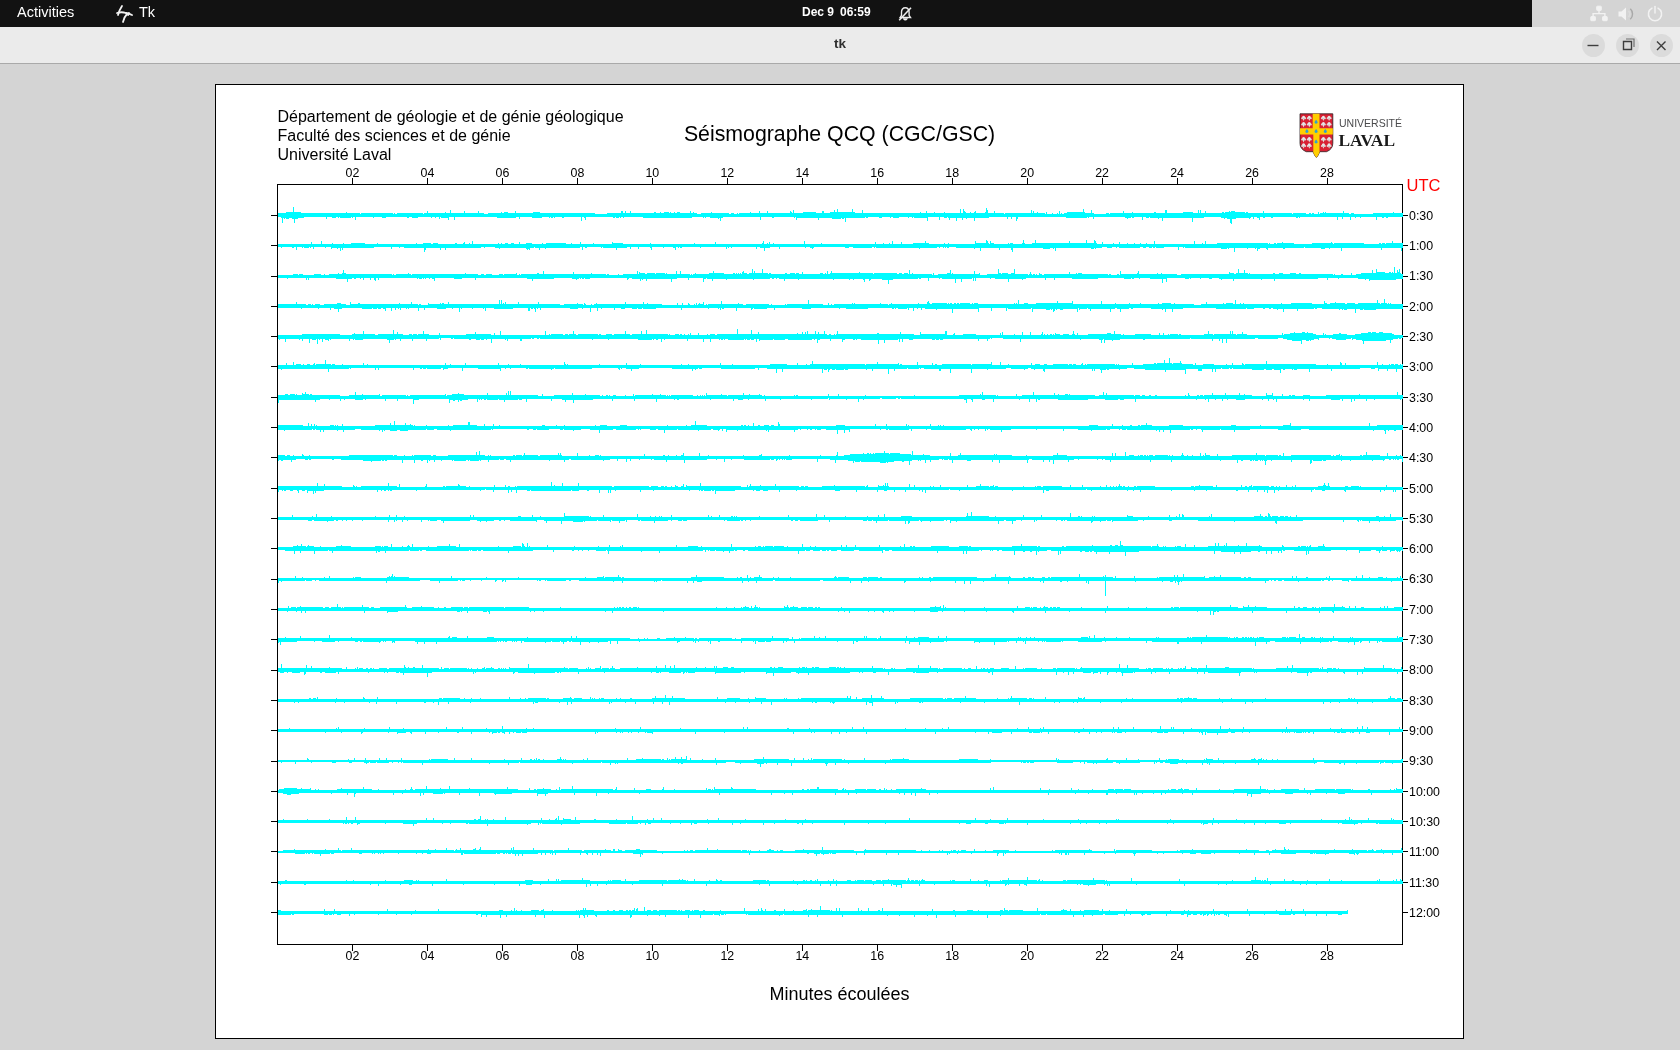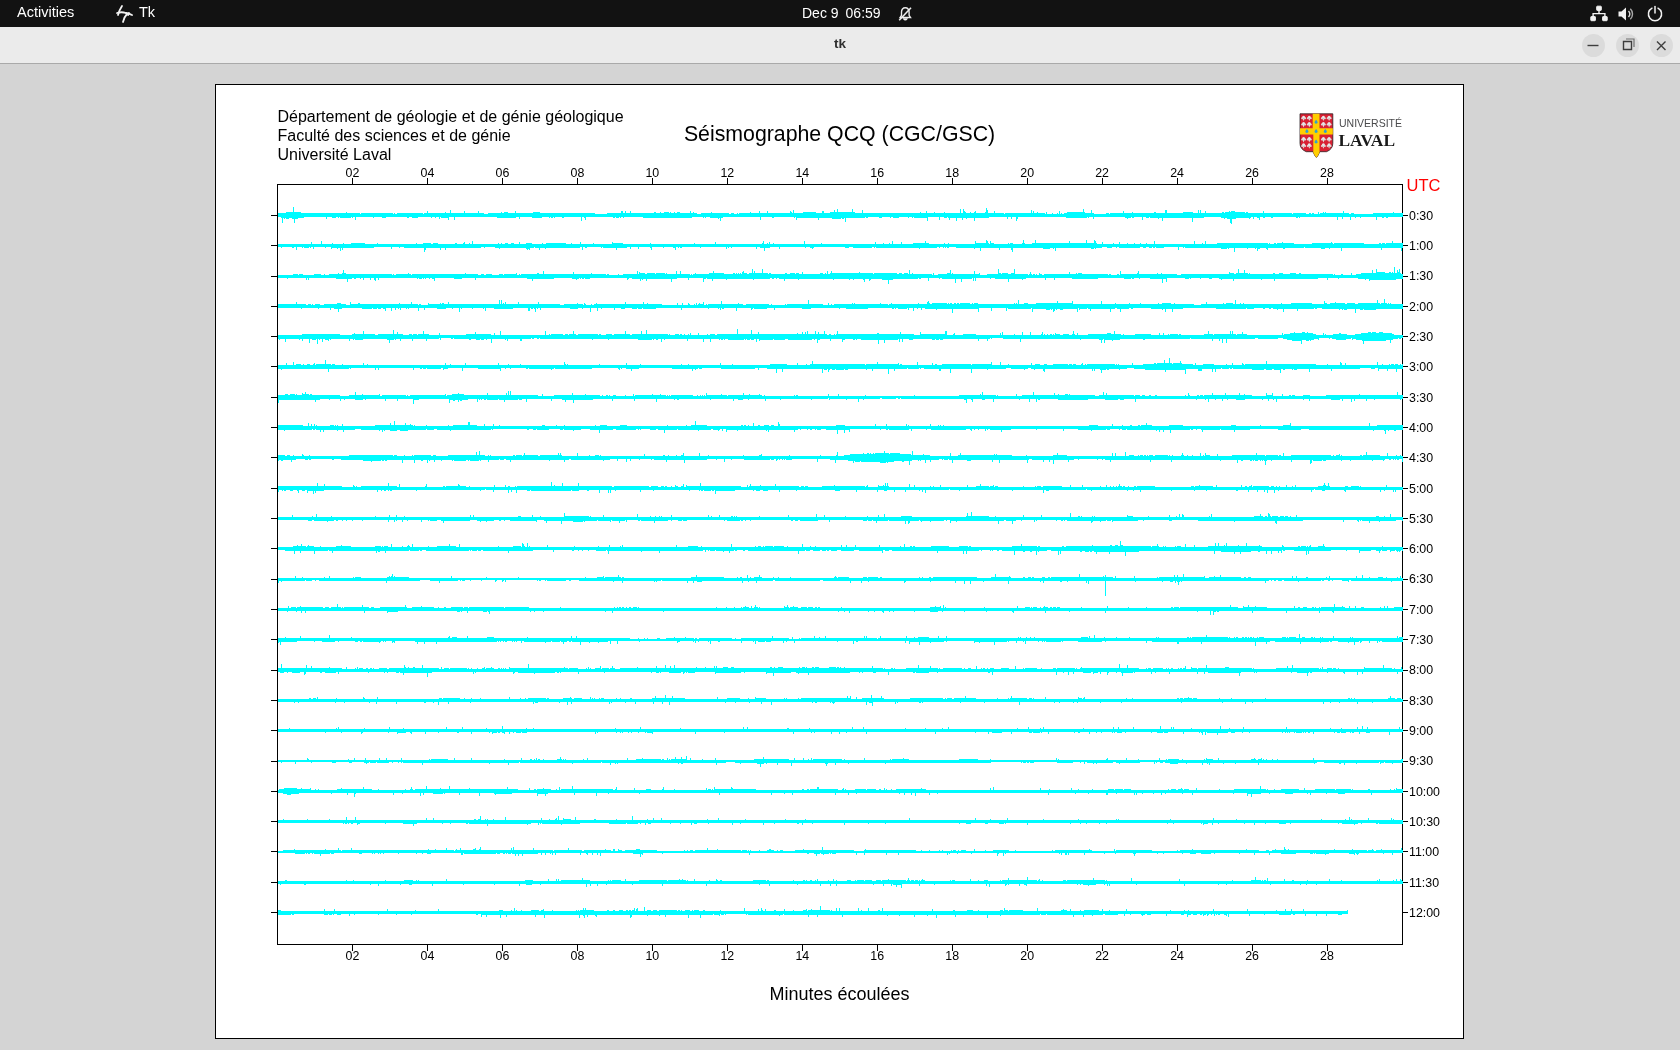--- a/index.html
+++ b/index.html
@@ -1,35 +1,35 @@
 <!DOCTYPE html>
 <html><head><meta charset="utf-8"><style>
 html,body{margin:0;padding:0;width:1680px;height:1050px;overflow:hidden;background:#d4d4d4;font-family:"Liberation Sans",sans-serif;}
-#topbar{position:absolute;left:0;top:0;width:1680px;height:27px;background:#121212;}
+#topbar{position:absolute;left:0;top:0;width:1532px;height:27px;background:#121212;}
 #titlebar{position:absolute;left:0;top:27px;width:1680px;height:36px;background:#ebebeb;border-bottom:1px solid #a9a9a9;}
 #desk{position:absolute;left:0;top:64px;width:1680px;height:986px;background:#d4d4d4;}
 #panel{position:absolute;left:215px;top:84px;width:1247px;height:953px;background:#ffffff;border:1px solid #000;}
 .tbtxt{position:absolute;color:#ffffff;font-size:14.5px;top:4px;}
 #ttl{position:absolute;width:100%;text-align:center;top:9px;font-size:13.5px;font-weight:bold;color:#2f2f2f;}
 .wbtn{position:absolute;top:7px;width:23px;height:23px;border-radius:50%;background:#dbdbdb;}
 svg{position:absolute;left:0;top:0;}
 </style></head><body>
 <div id="topbar">
 <span class="tbtxt" style="left:17px;">Activities</span>
 <svg width="22" height="22" style="left:114px;top:3px;" viewBox="0 0 22 22">
  <g stroke="#f2f2f2" stroke-width="1.8" fill="none" stroke-linecap="round">
   <path d="M8 3 C6 6 5 8 4 12"></path>
   <path d="M3 10 C6 9 9 9 12 10"></path>
   <path d="M12 10 C14 10 16 11 18 12"></path>
   <path d="M9 19 C10 15 11 13 13 11"></path>
   <path d="M14 12 L15 10"></path>
  </g>
 </svg>
 <span class="tbtxt" style="left:139px;">Tk</span>
-<span class="tbtxt" style="left:802px;font-size:14px;top:5px;">Dec 9 06:59</span>
+<span class="tbtxt" style="left:802px;font-size:12px;top:5px;font-weight:bold;">Dec 9 06:59</span>
 <svg width="16" height="16" style="left:897px;top:6px;" viewBox="0 0 16 16">
  <g stroke="#ededed" stroke-width="1.4" fill="none">
   <path d="M8.3 1.8 C5.9 1.8 4.5 3.6 4.5 6.1 L4.5 9.4 L3.1 11.5 L13.5 11.5 L12.1 9.4 L12.1 6.1 C12.1 3.6 10.7 1.8 8.3 1.8 Z"></path>
   <path d="M6.8 13 A1.7 1.7 0 0 0 9.8 13 Z" fill="#ededed"></path>
   <path d="M2.2 14.2 L14 1.8" stroke-width="1.6"></path>
  </g>
 </svg>
 <svg width="18" height="18" style="left:1590px;top:5px;" viewBox="0 0 18 18">
  <g fill="#f2f2f2" stroke="#f2f2f2">
   <rect x="6.7" y="1.2" width="4.6" height="4.2" rx="0.6"></rect>

